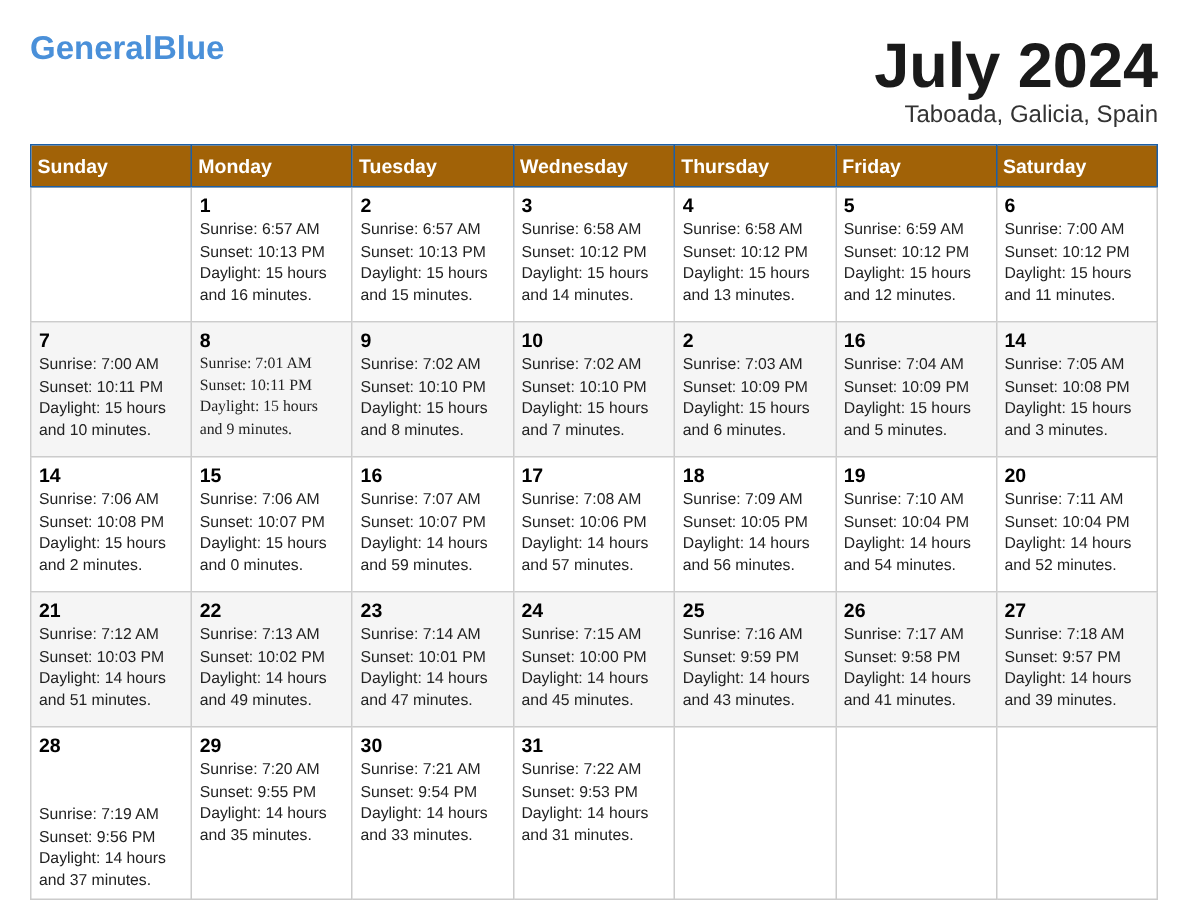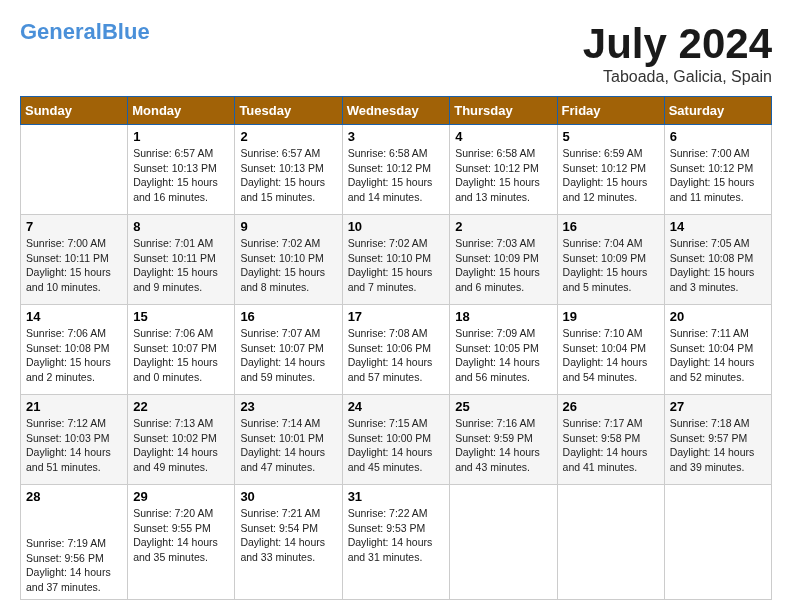--- a/index.html
+++ b/index.html
@@ -164,21 +164,21 @@
       <tr>
         <td>
           <span class="day-num">7</span>
           <div class="day-info" style="white-space: pre-line;">Sunrise: 7:00 AM
 Sunset: 10:11 PM
 Daylight: 15 hours
 and 10 minutes.</div>
         </td>
         <td>
           <span class="day-num">8</span>
-          <div class="day-info" style="white-space: pre-line;">Sunrise: 7:01 AM
+          <div class="day-info" style="white-space: pre-line; font-family: Liberation Serif, serif;">Sunrise: 7:01 AM
 Sunset: 10:11 PM
 Daylight: 15 hours
 and 9 minutes.</div>
         </td>
         <td>
           <span class="day-num">9</span>
           <div class="day-info" style="white-space: pre-line;">Sunrise: 7:02 AM
 Sunset: 10:10 PM
 Daylight: 15 hours
 and 8 minutes.</div>

